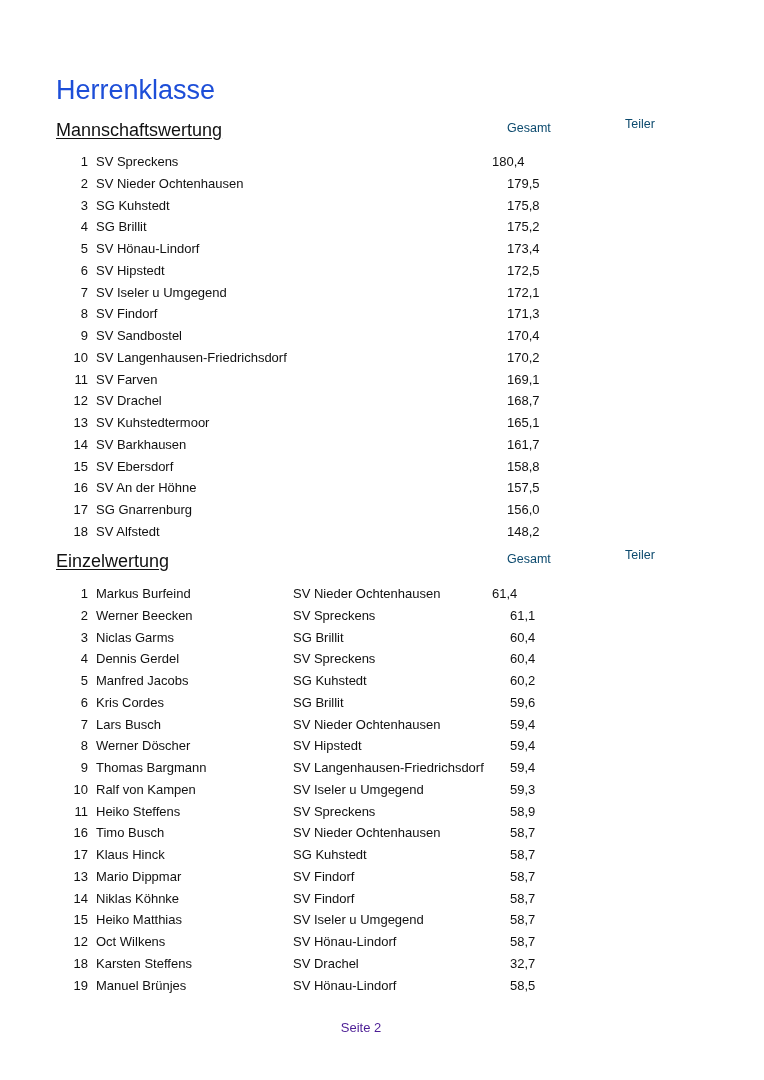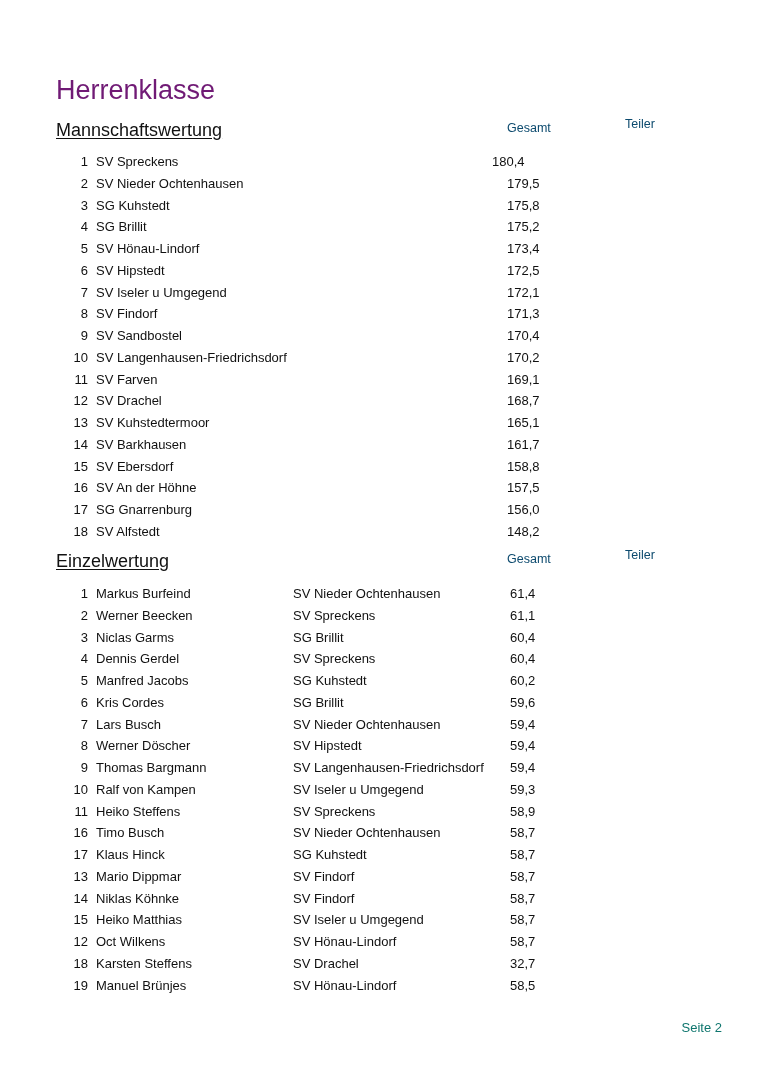--- a/index.html
+++ b/index.html
@@ -1,27 +1,27 @@
 <!DOCTYPE html>
 <html><head>
 <meta charset="utf-8">
 <style>
   html, body { margin: 0; padding: 0; background: #ffffff; }
   body { width: 764px; height: 1080px; position: relative; overflow: hidden;
          font-family: "Liberation Sans", sans-serif; color: #111111; }
   .abs { position: absolute; white-space: nowrap; }
-  .title { left: 56px; top: 74px; font-size: 27px; line-height: 32px; color: #701a75; }
+  .title { left: 56px; top: 74px; font-size: 27px; line-height: 32px; color: #1d4ed8; }
   .section { left: 56px; font-size: 18px; line-height: 22px; text-decoration: underline; text-underline-offset: 2px; color: #111; }
   .colhead { font-size: 12.5px; font-weight: normal; line-height: 16px; color: #0c4a6e; }
   .row { position: absolute; left: 0; width: 764px; height: 21.8px; font-size: 13px; line-height: 20px; color: #111; }
   .row .rank { position: absolute; right: 676px; text-align: right; }
   .row .name { position: absolute; left: 96px; }
   .row .club { position: absolute; left: 293px; }
   .row .score { position: absolute; }
-  .footer { left: 0; width: 722px; text-align: right; top: 1020px; font-size: 13px; line-height: 16px; color: #0f766e; }
+  .footer { left: 0; width: 722px; text-align: center; top: 1020px; font-size: 13px; line-height: 16px; color: #4c1d95; }
 </style>
 </head>
 <body>
 
 <div class="abs title">Herrenklasse</div>
 
 <div>
   <div class="abs section" style="top:119px;">Mannschaftswertung</div>
   <div class="abs colhead" style="left:507px; top:120px;">Gesamt</div>
   <div class="abs colhead" style="left:625px; top:116px;">Teiler</div>
@@ -121,21 +121,21 @@
 
 <div>
   <div class="abs section" style="top:550px;">Einzelwertung</div>
   <div class="abs colhead" style="left:507px; top:551px;">Gesamt</div>
   <div class="abs colhead" style="left:625px; top:547px;">Teiler</div>
   <div id="ind-rows">
       <div class="row" style="top: 584px;">
         <span class="rank">1</span>
         <span class="name">Markus Burfeind</span>
         <span class="club">SV Nieder Ochtenhausen</span>
-        <span class="score" style="left:510px;">61,4</span>
+        <span class="score" style="left:492px;">61,4</span>
       </div>
       <div class="row" style="top: 605.75px;">
         <span class="rank">2</span>
         <span class="name">Werner Beecken</span>
         <span class="club">SV Spreckens</span>
         <span class="score" style="left:510px;">61,1</span>
       </div>
       <div class="row" style="top: 627.5px;">
         <span class="rank">3</span>
         <span class="name">Niclas Garms</span>

